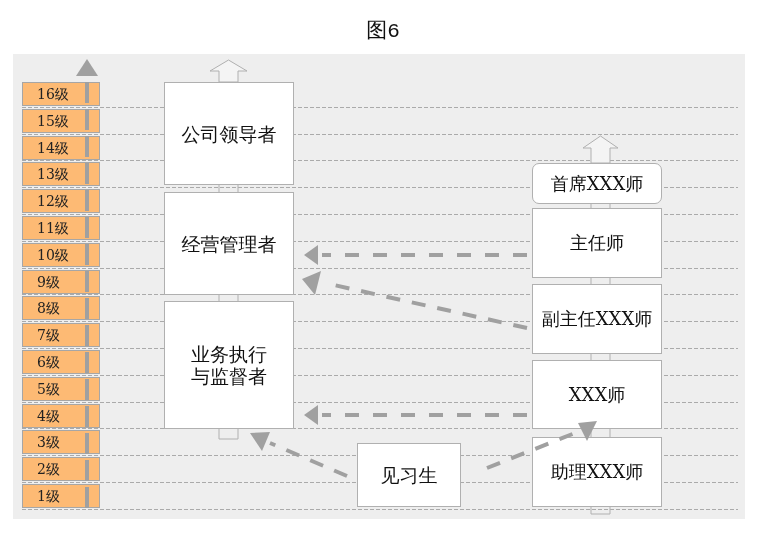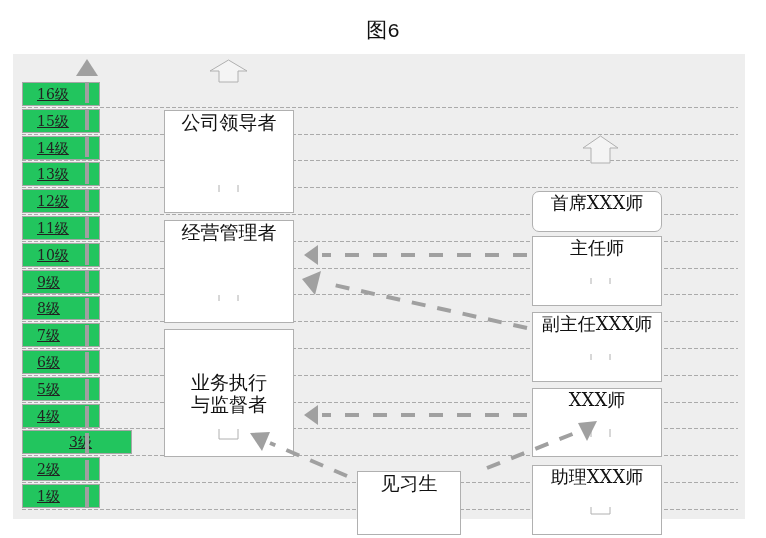--- a/index.html
+++ b/index.html
@@ -1,21 +1,21 @@
 <!DOCTYPE html>
 <html><head>
 <meta charset="utf-8">
 <style>
   html,body{margin:0;padding:0;background:#ffffff;}
   body{width:766px;height:538px;position:relative;overflow:hidden;font-family:"DejaVu Serif","Liberation Serif",serif;}
   .title{position:absolute;left:0;width:766px;top:16px;text-align:center;font-family:Liberation Mono, monospace;font-size:21px;color:#111;}
   .panel{position:absolute;left:13px;top:54px;width:732px;height:465px;background:#eeeeee;}
   svg.lines{position:absolute;left:0;top:0;width:766px;height:538px;}
-  .lvl{position:absolute;left:22px;width:76px;height:22px;border:1px solid #a6a6a6;background:#22c55e;font-size:14px;line-height:22px;color:#222;text-indent:14px;box-sizing:content-box;text-decoration:underline;}
-  .box{position:absolute;background:#ffffff;border:1.5px solid #b0b0b0;display:flex;justify-content:center;text-align:center;color:#111;font-size:19px;line-height:22px;box-sizing:border-box;margin-top:28px;}
+  .lvl{position:absolute;left:22px;width:76px;height:22px;border:1px solid #a6a6a6;background:#fdba74;font-size:14px;line-height:22px;color:#222;text-indent:14px;box-sizing:content-box;}
+  .box{position:absolute;background:#ffffff;border:1.5px solid #b0b0b0;display:flex;align-items:center;justify-content:center;text-align:center;color:#111;font-size:19px;line-height:22px;box-sizing:border-box;}
   .box span{display:block;}
 </style>
 </head>
 <body>
 
 <div class="title">图6</div>
 
 <div class="panel"></div>
 
 <svg class="lines" xmlns="http://www.w3.org/2000/svg">
@@ -46,21 +46,21 @@
     <div class="lvl" style="top: 162.4px;">13级</div>
     <div class="lvl" style="top: 189.2px;">12级</div>
     <div class="lvl" style="top: 216px;">11级</div>
     <div class="lvl" style="top: 242.8px;">10级</div>
     <div class="lvl" style="top: 269.6px;">9级</div>
     <div class="lvl" style="top: 296.4px;">8级</div>
     <div class="lvl" style="top: 323.2px;">7级</div>
     <div class="lvl" style="top: 350px;">6级</div>
     <div class="lvl" style="top: 376.8px;">5级</div>
     <div class="lvl" style="top: 403.6px;">4级</div>
-    <div class="lvl" style="top: 430.4px; padding-left: 32px;">3级</div>
+    <div class="lvl" style="top: 430.4px;">3级</div>
     <div class="lvl" style="top: 457.2px;">2级</div>
     <div class="lvl" style="top: 484px;">1级</div>
   </div>
 
 <div class="box" style="left:164px;top:82px;width:130px;height:103px;">
   <span>公司领导者</span>
 </div>
 <div class="box" style="left:164px;top:192px;width:130px;height:103px;">
   <span>经营管理者</span>
 </div>

